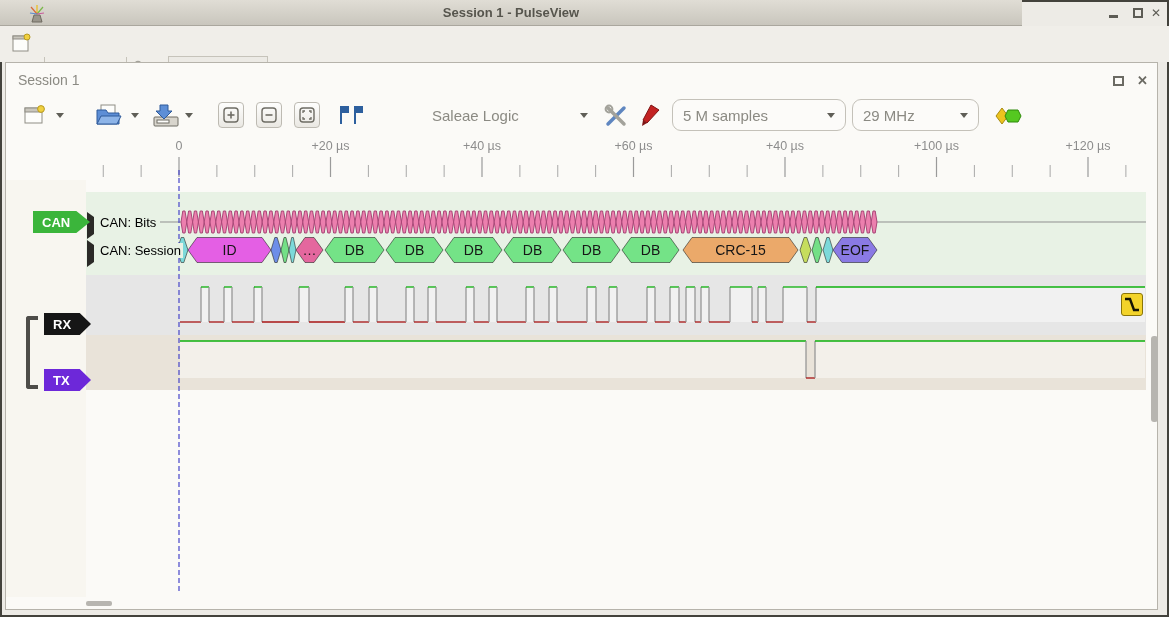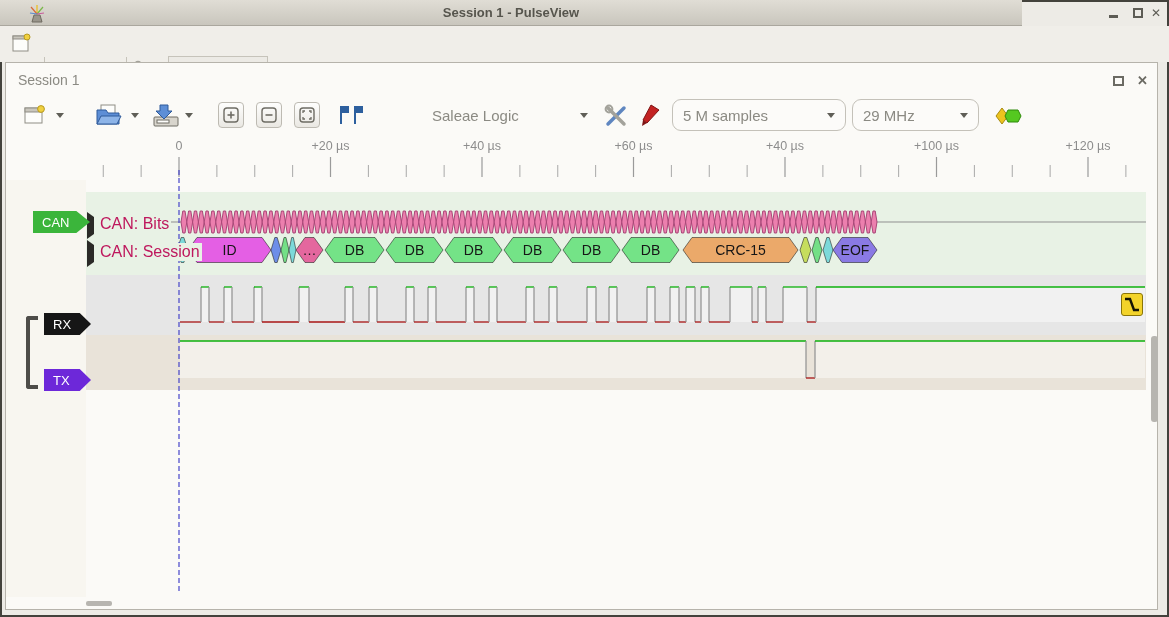--- a/index.html
+++ b/index.html
@@ -45,24 +45,24 @@
 
   
   .ruler-label{position:absolute;top:139px;transform:translateX(-50%);font-size:12.5px;color:#8d8d8d;white-space:nowrap;}
 
   
   .label-col{left:6px;top:180px;width:80px;height:417px;background:#f8f6f0;}
   .band-can{left:86px;top:192px;width:1060px;height:83px;background:#e8f2e5;}
   .band-rx{left:86px;top:275px;width:1060px;height:60px;background:#e6e6e6;}
   .band-tx{left:86px;top:335px;width:1060px;height:55px;background:#e9e3d9;}
 
-  .row-label{font-size:16px;color:#be185d;}
+  .row-label{font-size:13px;color:#000000;}
   .tri{width:0;height:0;border-top:5px solid transparent;border-bottom:5px solid transparent;border-left:7px solid #2b2a27;}
 
-  .tag{height:22px;color:#fff;font-size:13px;font-weight:normal;display:flex;align-items:center;
+  .tag{height:22px;color:#fff;font-size:13px;font-weight:bold;display:flex;align-items:center;
     padding-left:9px;clip-path:polygon(0 0,76% 0,100% 50%,76% 100%,0 100%);}
   .tag-can{left:33px;top:211px;width:57px;background:#3bb53b;}
   .tag-rx{left:44px;top:313px;width:47px;background:#161616;}
   .tag-tx{left:44px;top:369px;width:47px;background:#6d28d9;}
 
   .bracket{left:26px;top:316px;width:12px;height:73px;border-left:4px solid #4e4d49;
     border-top:4px solid #4e4d49;border-bottom:4px solid #4e4d49;border-radius:3px 0 0 3px;}
 
   .trigger{left:1121px;top:293px;width:22px;height:23px;background:#f3d32a;border:1px solid #8a7508;border-radius:3px;}
 

